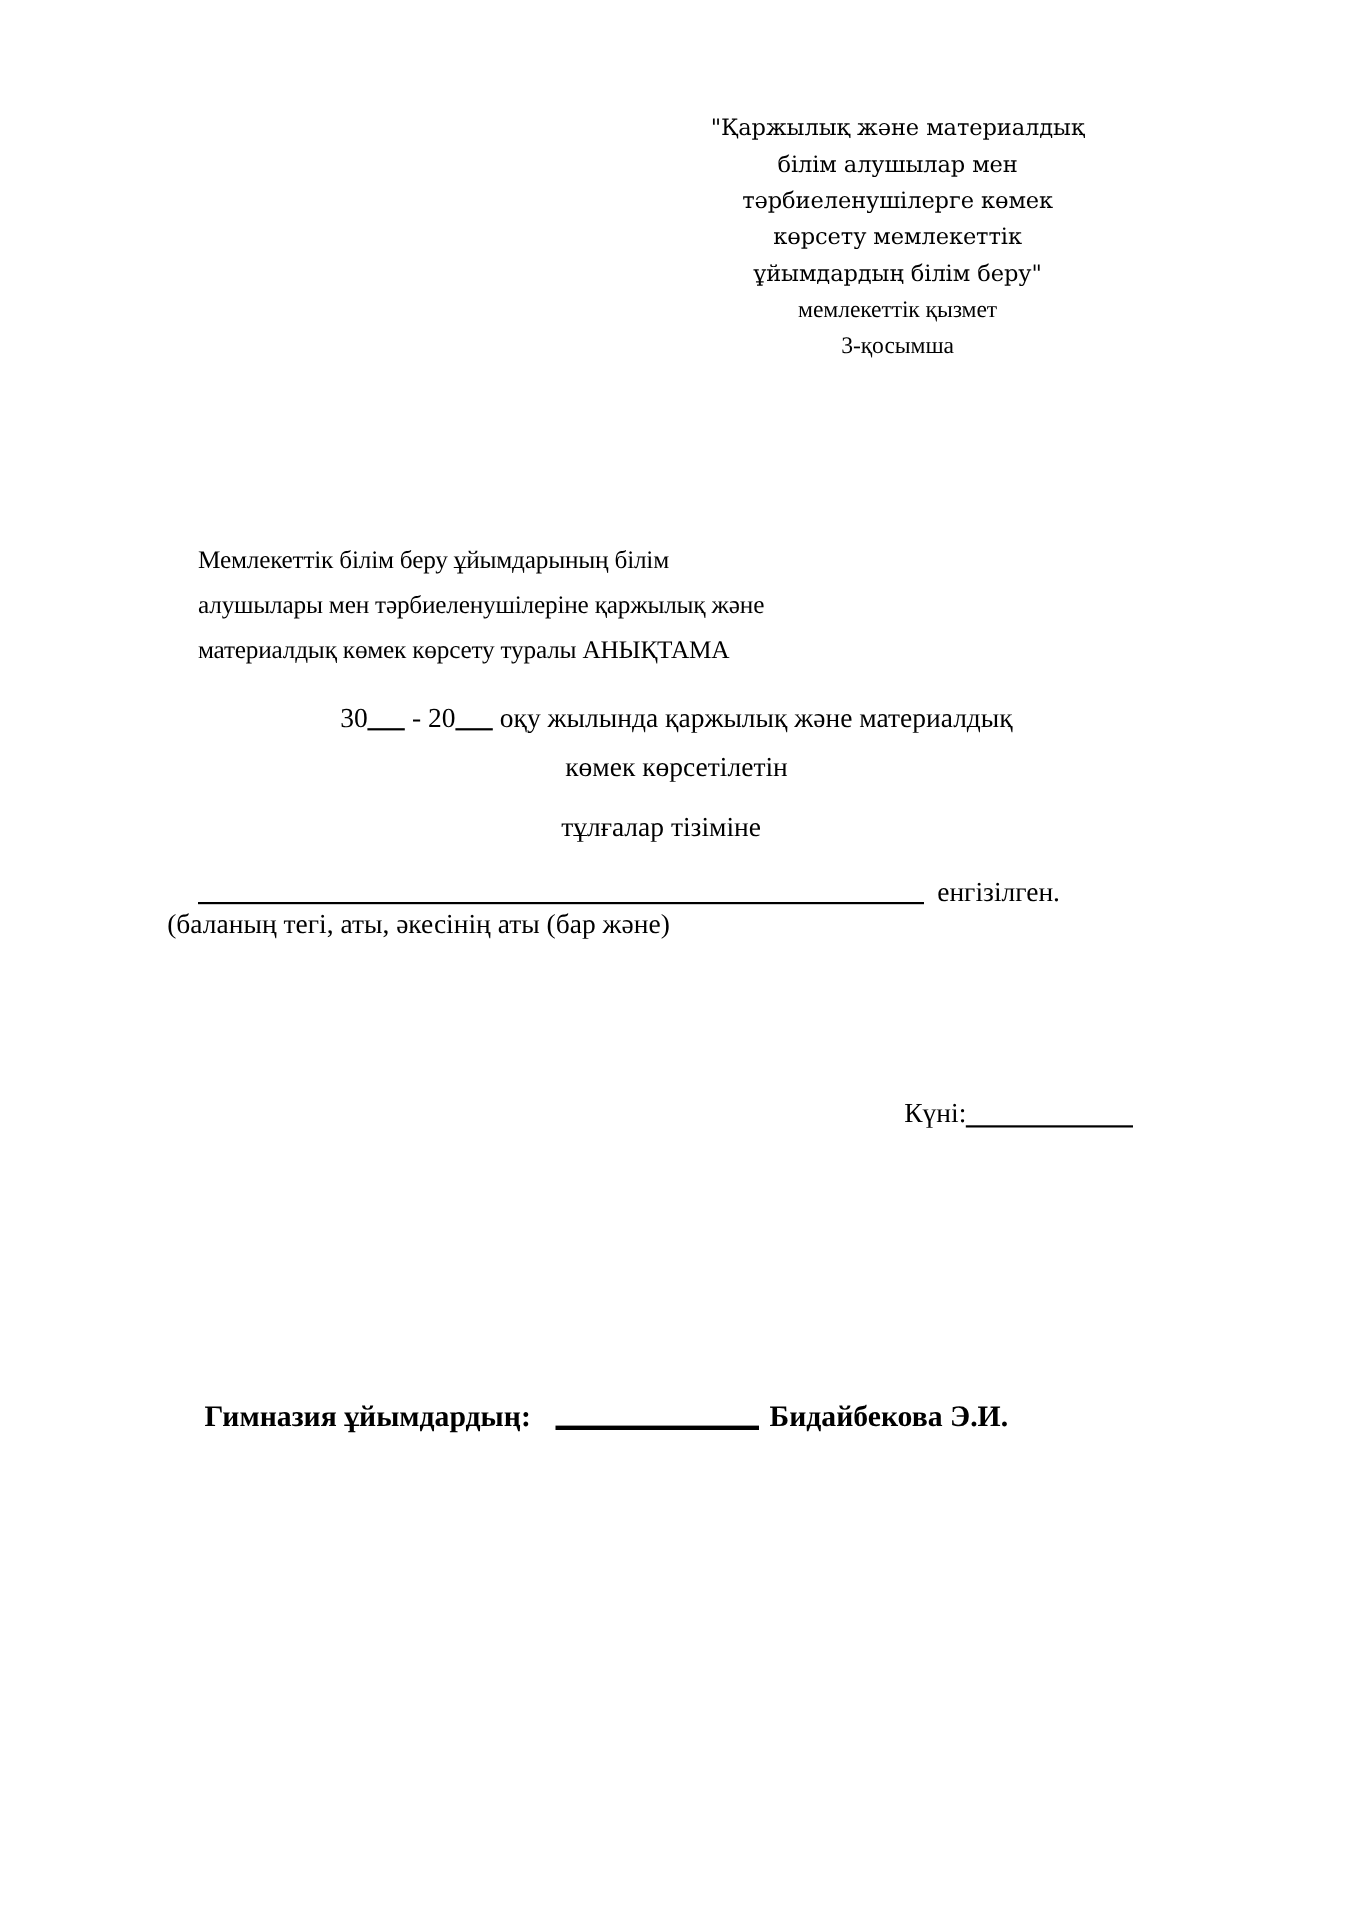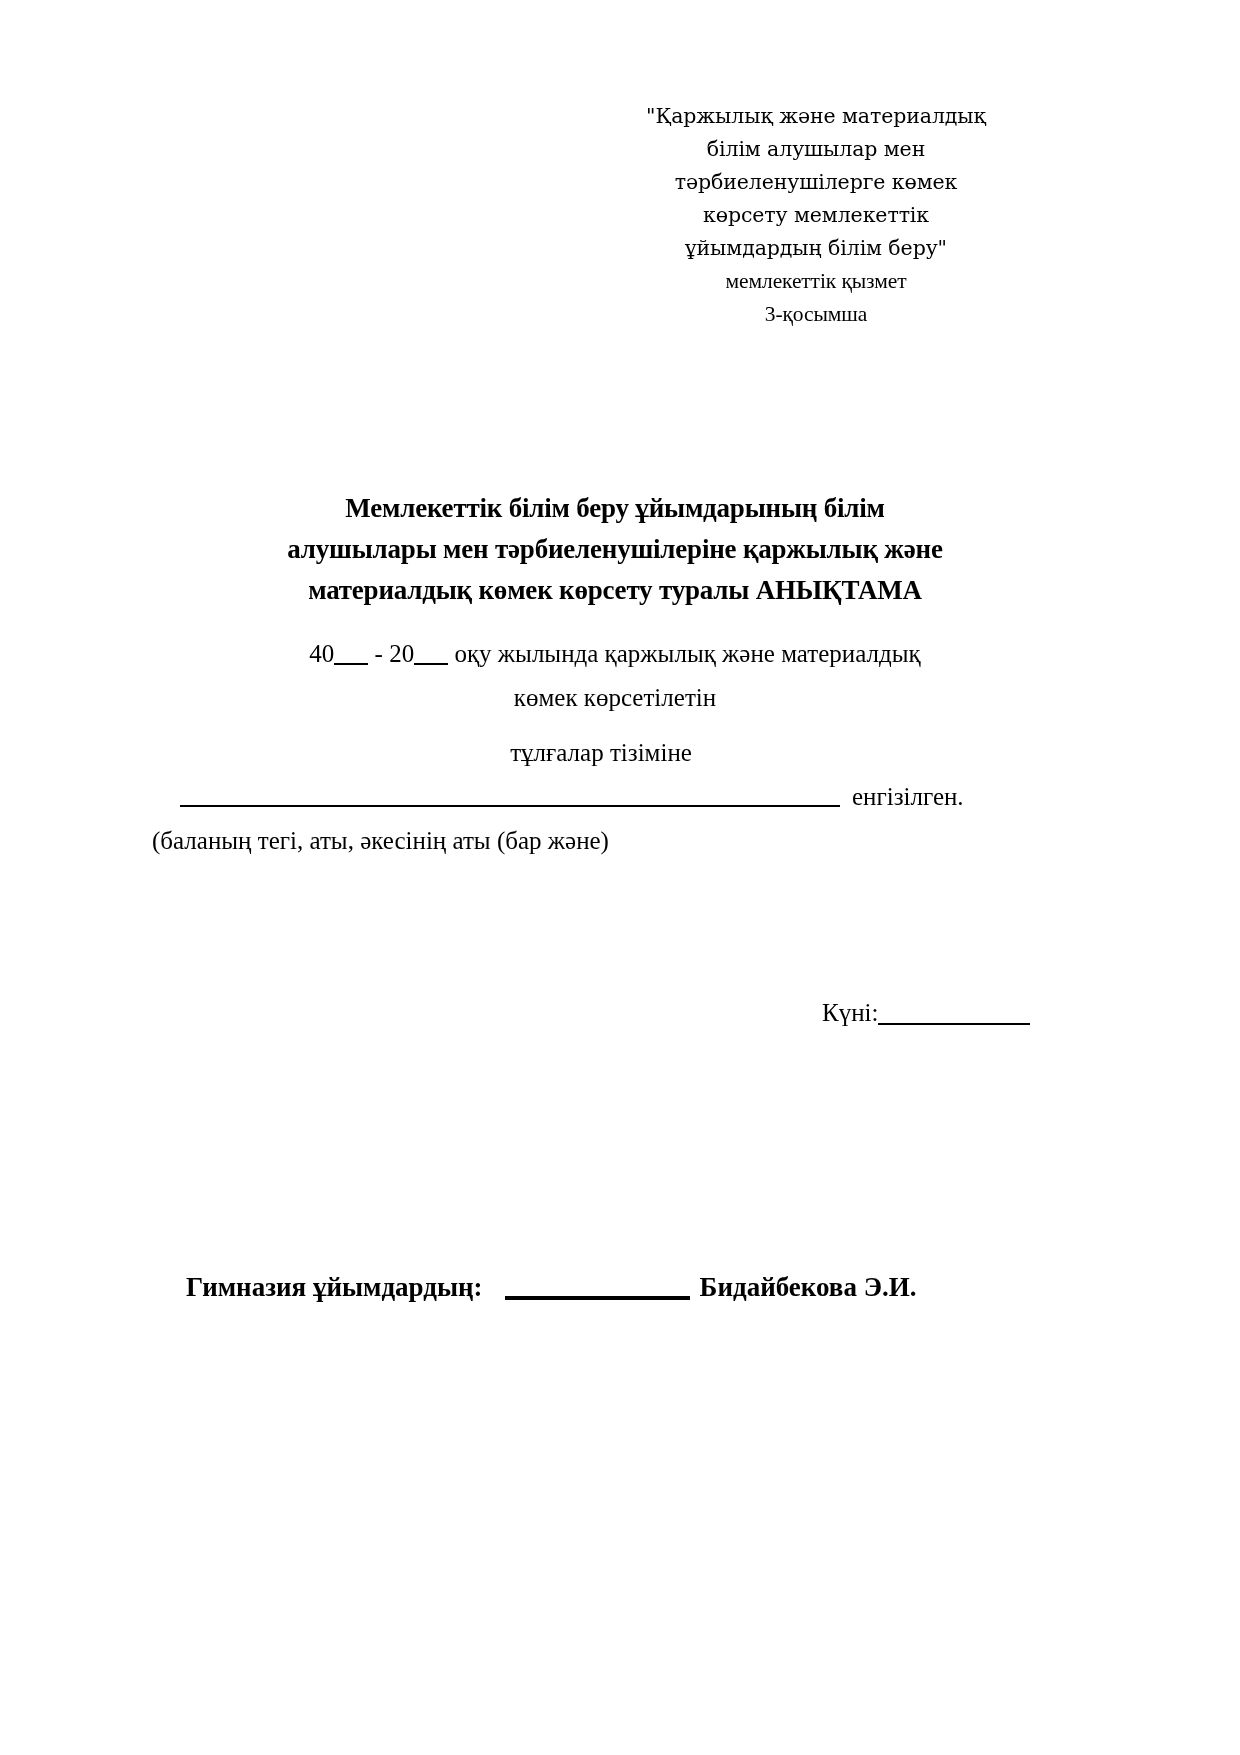--- a/index.html
+++ b/index.html
@@ -40,23 +40,22 @@
     font-family: "Liberation Serif", "DejaVu Serif", serif;
     font-size: 21.5px;
   }
 
   
   .doc-title {
     position: absolute;
     left: 180px;
     top: 488px;
     width: 870px;
-    text-align: center;
-    font-weight: bold;
-    font-size: 27px;
+    font-weight: normal;
+    font-size: 23px;
     line-height: 41px;
     letter-spacing: -0.2px;
   }
   .doc-title .tline { display: block; }
 
   
   .body-para {
     position: absolute;
     left: 150px;
     top: 632px;
@@ -97,20 +96,21 @@
   }
   .fill-row .rule {
     flex: 0 0 660px;
     height: 0;
     border-bottom: 2px solid #000;
     margin-bottom: 8px;
   }
   .fill-row .trailing {
     margin-left: 12px;
     white-space: nowrap;
+    margin-top: 15px;
   }
 
   
   .caption-line {
     position: absolute;
     left: 152px;
     top: 823px;
     font-size: 25px;
     line-height: 36px;
     white-space: nowrap;
@@ -172,21 +172,21 @@
   </div>
 
   <div class="doc-title">
     <span class="tline">Мемлекеттік білім беру ұйымдарының білім</span>
     <span class="tline">алушылары мен тәрбиеленушілеріне қаржылық және</span>
     <span class="tline">материалдық көмек көрсету туралы АНЫҚТАМА</span>
   </div>
 
   <div class="body-para">
     <span class="bline">
-      <span>40</span><span class="blank-short"></span>
+      <span>30</span><span class="blank-short"></span>
       <span>- 20</span><span class="blank-short"></span>
       <span>оқу жылында қаржылық және материалдық</span>
     </span>
     <span class="bline">көмек көрсетілетін</span>
   </div>
 
   <div class="list-line">тұлғалар тізіміне</div>
 
   <div class="fill-row">
     <span class="rule"></span>

